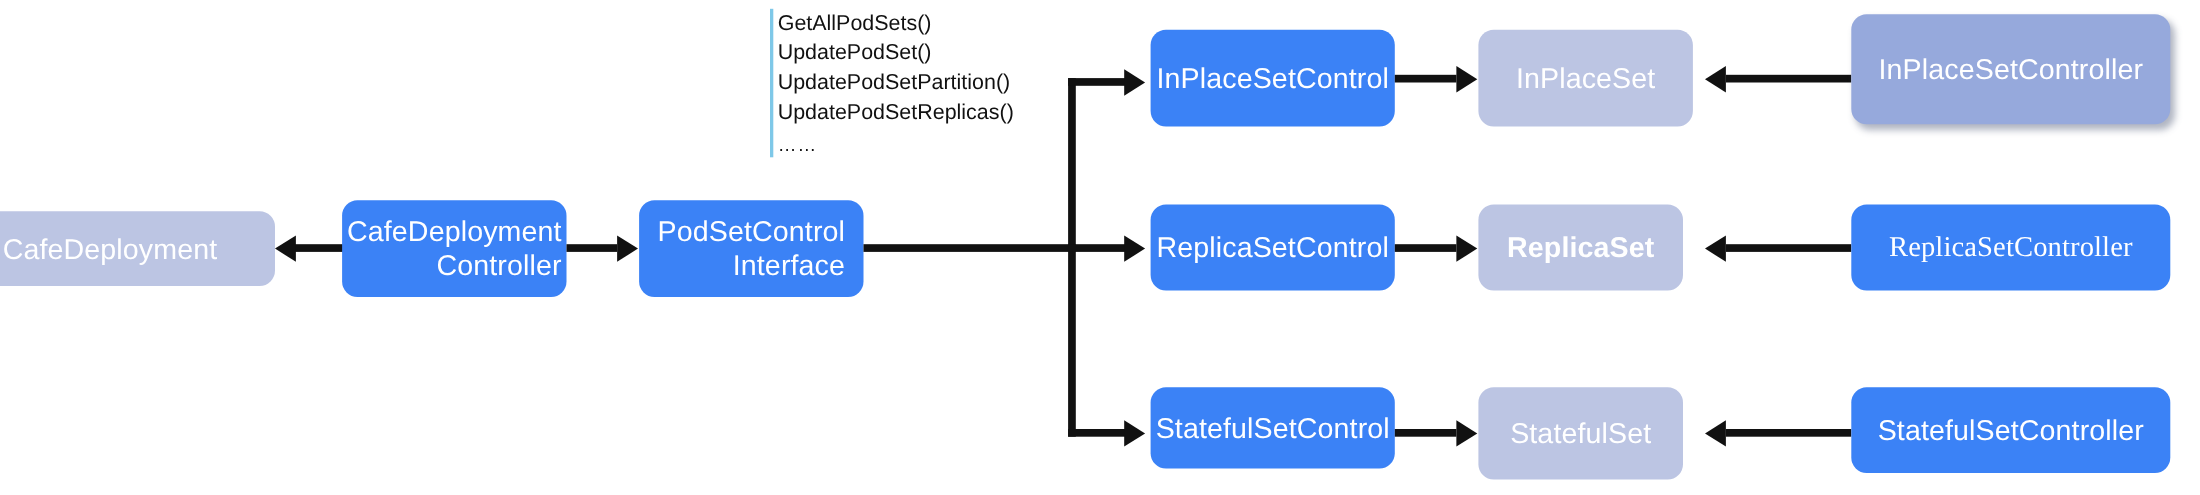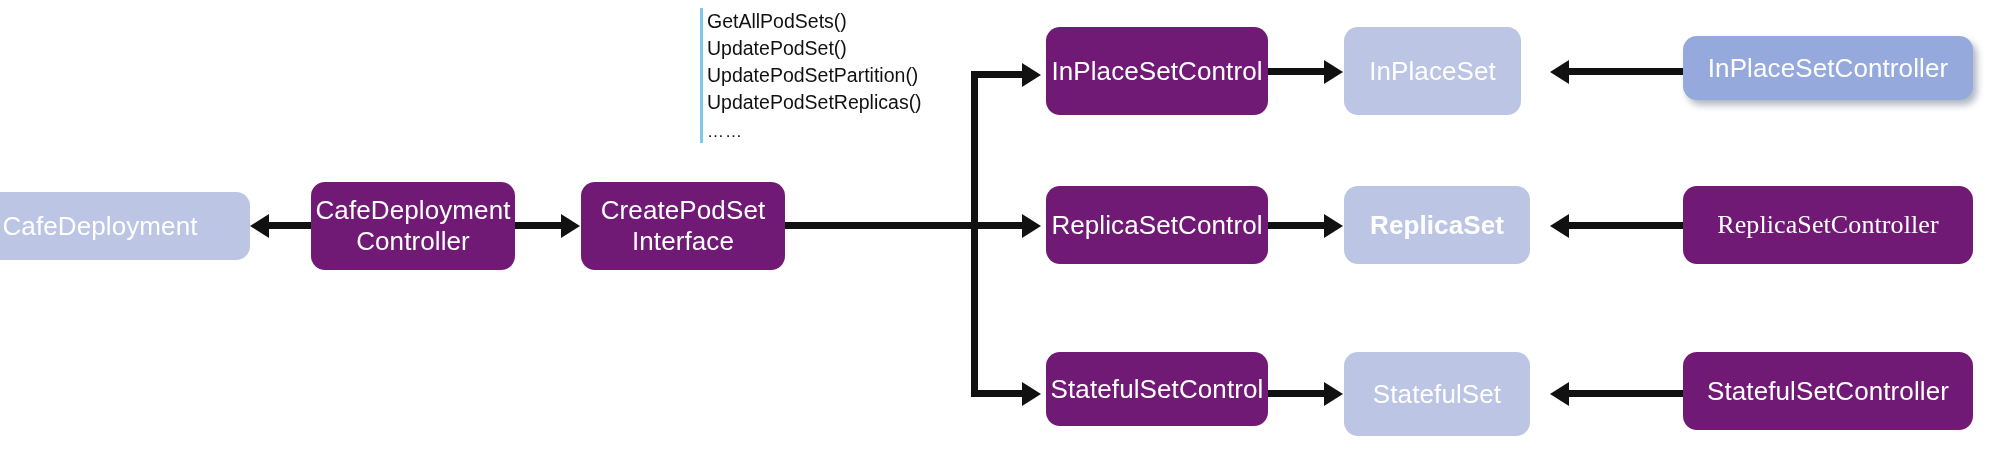--- a/index.html
+++ b/index.html
@@ -17,21 +17,21 @@
     display:flex;align-items:center;justify-content:center;
     text-align:center;
     color:#ffffff;
     border-radius:14px;
     line-height:1.18;
     box-sizing:border-box;
     padding:0 8px;
     white-space:pre-line;
     letter-spacing:.1px;
   }
-  .node.blue{background:#701a75;}
+  .node.blue{background:#3b82f6;text-align:right;}
   .node.lav{background:#BCC5E3;}
   .node.purple{background:#96A9DC;box-shadow:4px 5px 7px rgba(80,90,120,.45);}
 
   
   .hline{position:absolute;background:#111111;height:7px;}
   .vline{position:absolute;background:#111111;width:7px;}
   .arrowR{
     position:absolute;width:0;height:0;
     border-top:12px solid transparent;
     border-bottom:12px solid transparent;
@@ -75,47 +75,47 @@
 
   <div class="hline" style="left:268px;top:222px;width:44px;"></div>
   <div class="arrowL" style="left:250px;top:214px;"></div>
 
   <div class="node blue" style="left:311px;top:182px;width:204px;height:88px;font-size:26px;">CafeDeployment
 Controller</div>
 
   <div class="hline" style="left:515px;top:222px;width:46px;"></div>
   <div class="arrowR" style="left:561px;top:214px;"></div>
 
-  <div class="node blue" style="left:581px;top:182px;width:204px;height:88px;font-size:26px;">CreatePodSet
+  <div class="node blue" style="left:581px;top:182px;width:204px;height:88px;font-size:26px;">PodSetControl
 Interface</div>
 
   <div class="hline" style="left:785px;top:222px;width:193px;"></div>
 
   <div class="vline" style="left:971px;top:71px;height:326px;"></div>
 
   <div class="hline" style="left:971px;top:71px;width:55px;"></div>
   <div class="arrowR" style="left:1022px;top:63px;"></div>
 
   <div class="hline" style="left:971px;top:222px;width:55px;"></div>
   <div class="arrowR" style="left:1022px;top:214px;"></div>
 
   <div class="hline" style="left:971px;top:390px;width:55px;"></div>
   <div class="arrowR" style="left:1022px;top:382px;"></div>
 
   <div class="node blue" style="left:1046px;top:27px;width:222px;height:88px;font-size:26px;">InPlaceSetControl</div>
 
   <div class="hline" style="left:1268px;top:68px;width:56px;"></div>
   <div class="arrowR" style="left:1324px;top:60px;"></div>
 
-  <div class="node lav" style="left:1344px;top:27px;width:177px;height:88px;font-size:26px;">InPlaceSet</div>
+  <div class="node lav" style="left:1344px;top:27px;width:195px;height:88px;font-size:26px;">InPlaceSet</div>
 
   <div class="hline" style="left:1569px;top:68px;width:114px;"></div>
   <div class="arrowL" style="left:1550px;top:60px;"></div>
 
-  <div class="node purple" style="left:1683px;top:36px;width:290px;height:64px;font-size:26px;">InPlaceSetController</div>
+  <div class="node purple" style="left:1683px;top:13px;width:290px;height:100px;font-size:26px;">InPlaceSetController</div>
 
   <div class="node blue" style="left:1046px;top:186px;width:222px;height:78px;font-size:26px;">ReplicaSetControl</div>
 
   <div class="hline" style="left:1268px;top:222px;width:56px;"></div>
   <div class="arrowR" style="left:1324px;top:214px;"></div>
 
   <div class="node lav" style="left:1344px;top:186px;width:186px;height:78px;font-size:26px;font-weight:bold;">ReplicaSet</div>
 
   <div class="hline" style="left:1569px;top:222px;width:114px;"></div>
   <div class="arrowL" style="left:1550px;top:214px;"></div>

